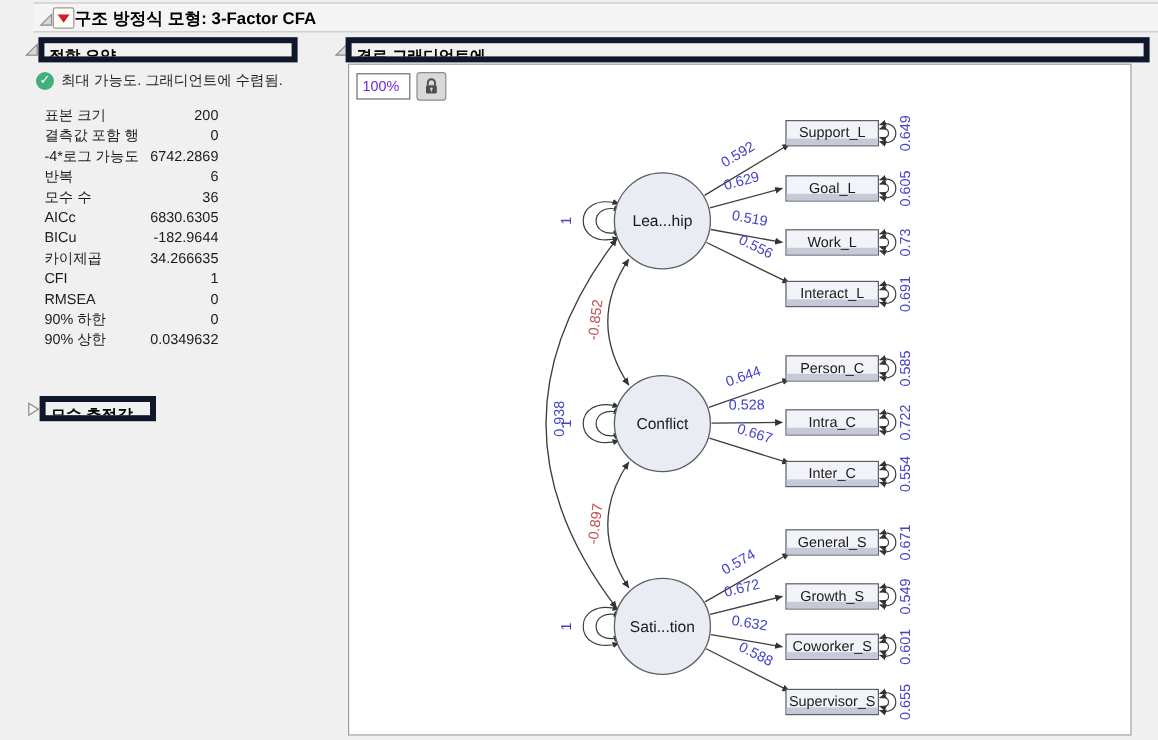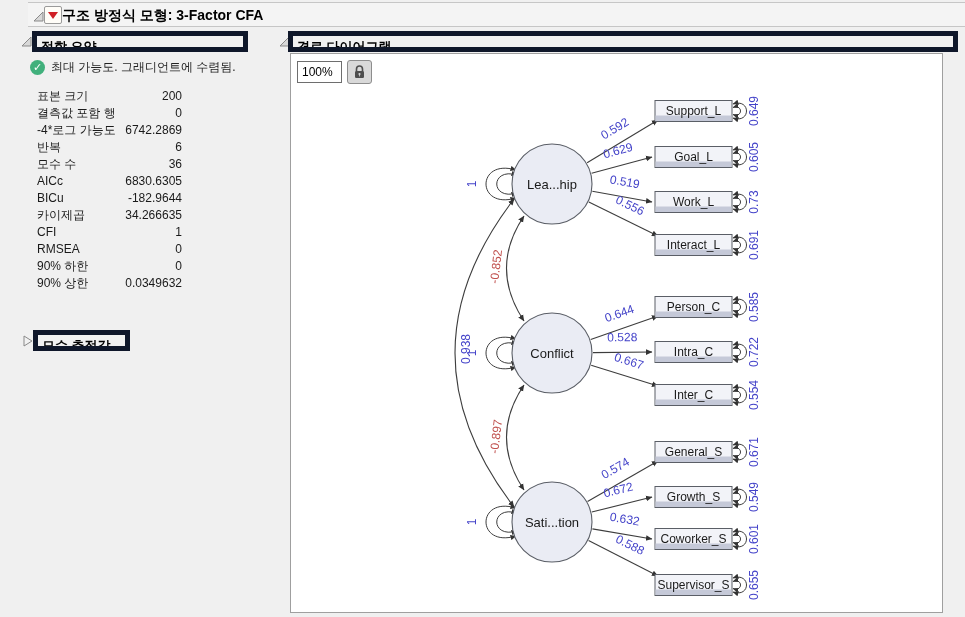--- a/index.html
+++ b/index.html
@@ -39,21 +39,21 @@
   .stat-label{flex:0 0 auto;white-space:nowrap;}
   .stat-value{flex:1 1 auto;text-align:right;white-space:nowrap;}
   
   .canvas{
     left:290px;top:53px;width:653px;height:560px;background:#ffffff;
     border:1px solid #9f9f9f;box-sizing:border-box;
   }
   .zoom-input{
     position:absolute;left:6px;top:7px;width:45px;height:22px;
     background:#fff;border:1px solid #6e6e6e;box-sizing:border-box;
-    font-size:12px;line-height:20px;padding-left:4px;color:#000000;
+    font-size:12px;line-height:20px;padding-left:4px;color:#6d28d9;
     font-family:"Liberation Sans","DejaVu Sans",sans-serif;
   }
   .lock-btn{
     position:absolute;left:56px;top:6px;width:25px;height:24px;
     background:#d9d9d9;border:1px solid #8d8d8d;border-radius:3px;
     display:flex;align-items:center;justify-content:center;cursor:pointer;box-sizing:border-box;padding:0;
   }
   #diagram-svg{position:absolute;left:0;top:0;}
   svg text{font-family:"Liberation Sans","DejaVu Sans",sans-serif;}
 </style>
@@ -137,21 +137,21 @@
   <polygon points="2,2 10,7 2,12" fill="#f2f2f2" stroke="#8a8a8a" stroke-width="1"></polygon>
 </svg>
 <div class="abs outline-box" style="left:33px;top:330px;width:97px;height:21px;">
   <span>모수 추정값</span>
 </div>
 
 <svg class="disc-svg" style="left:277px;top:34px" width="14" height="14">
   <polygon points="12,3 12,12 3,12" fill="#d8d8d8" stroke="#8a8a8a" stroke-width="1"></polygon>
 </svg>
 <div class="abs outline-box" style="left:288px;top:31px;width:670px;height:21px;">
-  <span>경로 다이어그램</span>
+  <span>경로 그래디언트에</span>
 </div>
 
 <div class="abs canvas">
   <svg id="diagram-svg" width="651" height="558" viewBox="291 54 651 558">
       <defs>
         <marker id="ah" viewBox="0 0 10 10" refX="8.5" refY="5" markerWidth="6.5" markerHeight="6.5" orient="auto-start-reverse">
           <path d="M0,1 L9,5 L0,9 z" fill="#333"></path>
         </marker>
       </defs>
       <g>

